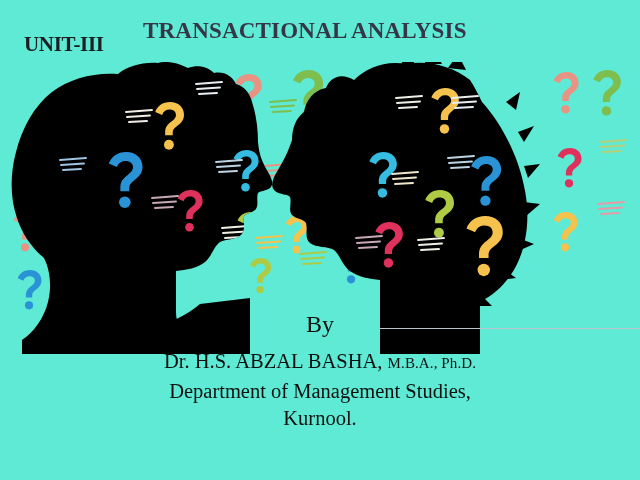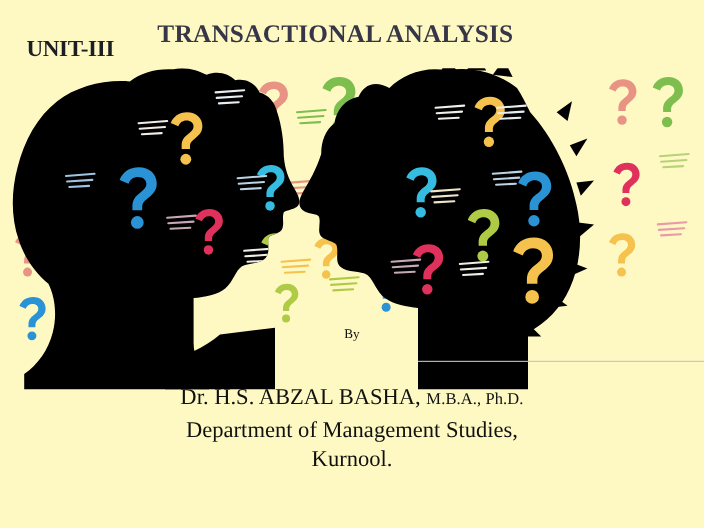--- a/index.html
+++ b/index.html
@@ -7,21 +7,21 @@
     padding: 0;
     background: #ffffff;
   }
   body {
     font-family: "Liberation Serif", serif;
   }
   #slide {
     position: relative;
     width: 640px;
     height: 480px;
-    background: #fef9c3;
+    background: #5eead4;
     overflow: hidden;
   }
 
   
   #title-row {
     position: absolute;
     left: 0;
     top: 18px;
     width: 640px;
     height: 46px;
@@ -73,22 +73,23 @@
   #credits {
     position: absolute;
     left: 0;
     top: 290px;
     width: 640px;
     text-align: center;
     color: #10100f;
   }
   .by-line {
     font-family: "Liberation Serif", serif;
-    font-size: 12px;
+    font-size: 24px;
     line-height: 26px;
+    margin-top: 21px;
   }
   #author-block {
     position: absolute;
     left: 0;
     top: 348px;
     width: 640px;
     text-align: center;
     color: #10100f;
   }
   .author-line {

